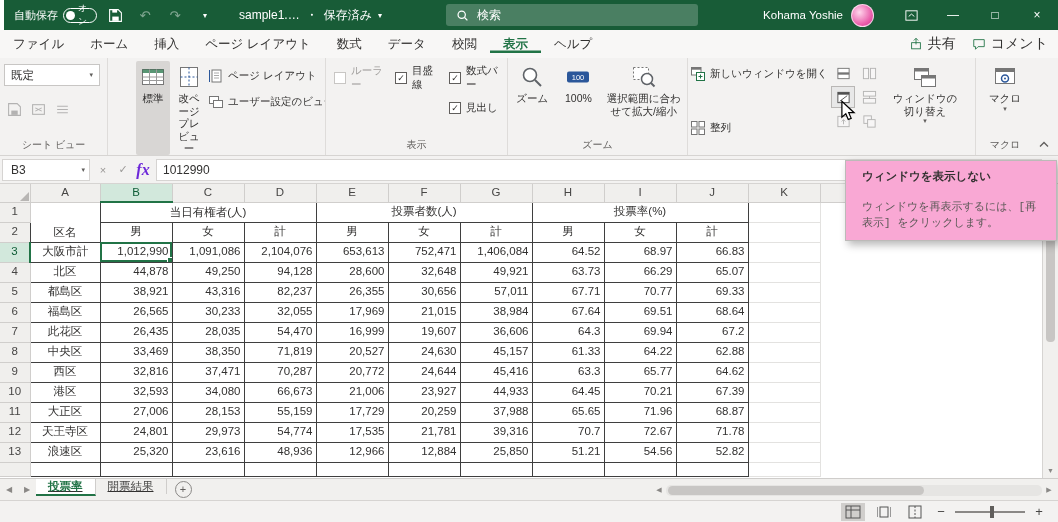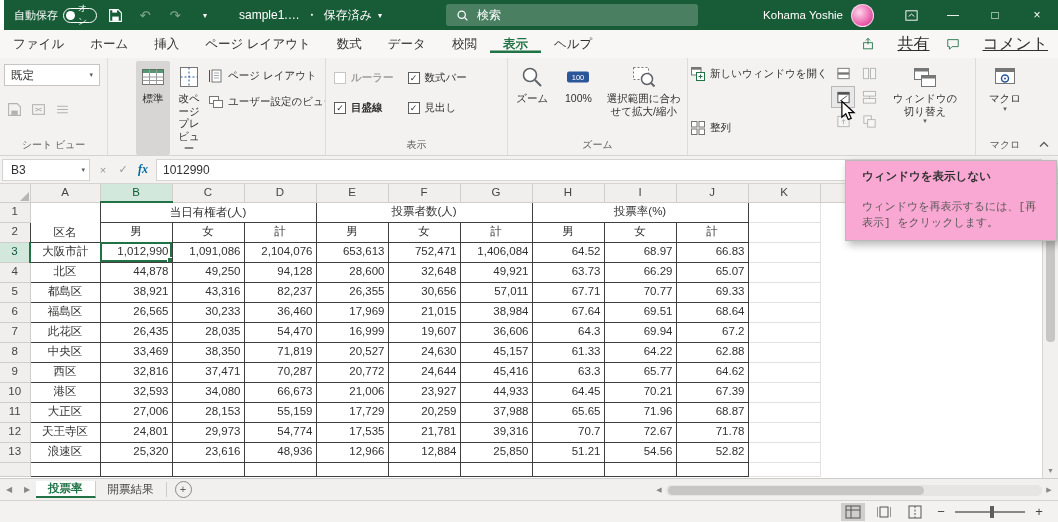--- a/index.html
+++ b/index.html
@@ -21,21 +21,21 @@
   .tb-right{position:absolute;right:0;top:0;height:30px;display:flex;align-items:center;}
   .tb-user{font-size:11.5px;margin-right:8px;}
   .avatar{width:21px;height:21px;border-radius:50%;background:radial-gradient(circle at 35% 35%,#ffd6ec,#e85ba9 65%,#b93a8c);border:1px solid rgba(255,255,255,.7);margin-right:16px;}
   .winbtn{width:42px;height:30px;display:flex;align-items:center;justify-content:center;font-size:12px;}
 
   
   .tabrow{position:absolute;top:30px;left:0;right:0;height:28px;background:#f8f7f6;display:flex;align-items:stretch;}
   .rtab{padding:0 13px;display:flex;align-items:center;font-size:12.5px;color:#323130;white-space:nowrap;}
   .rtab.active{color:#217346;font-weight:bold;box-shadow:inset 0 -2.5px 0 #217346;}
   .tabrow-right{position:absolute;right:10px;top:30px;height:28px;display:flex;align-items:center;gap:16px;}
-  .pillbtn{display:flex;align-items:center;gap:23px;font-size:16px;color:#323130;text-decoration:underline;}
+  .pillbtn{display:flex;align-items:center;gap:5px;font-size:14px;color:#323130;}
 
   
   .ribbon{position:absolute;top:58px;left:0;right:0;height:98px;background:#f3f2f1;border-bottom:1px solid #d6d4d2;display:flex;overflow:hidden;box-sizing:border-box;}
   .rgroup{display:flex;flex-direction:column;border-right:1px solid #dedcda;box-sizing:border-box;padding:3px 2px 0;flex:none;overflow:hidden;}
   .rg-body{flex:1;display:flex;}
   .rg-label{font-size:10px;color:#605e5c;text-align:center;padding:1px 0 3px;white-space:nowrap;}
   .bigbtn{display:flex;flex-direction:column;align-items:center;padding:3px 4px 0;font-size:10.5px;color:#323130;text-align:center;line-height:1.2;}
   .bigbtn .bicon{width:26px;height:26px;margin-bottom:2px;flex:none;}
   .bigbtn.pressed{background:#d8d6d4;border-radius:2px;margin-left:26px;}
   .smallbtn{display:flex;align-items:center;gap:4px;font-size:10.5px;color:#323130;white-space:nowrap;height:22px;}
@@ -51,21 +51,21 @@
   .chev{font-size:7px;color:#605e5c;}
   .icostack{display:flex;flex-direction:column;justify-content:flex-start;gap:4px;padding-top:2px;}
   .wincol{display:flex;flex-direction:column;gap:2px;padding-top:2px;}
   .collapse-chev{position:absolute;right:6px;bottom:4px;width:16px;height:14px;display:flex;align-items:center;justify-content:center;}
 
   
   .fbar{position:absolute;top:156px;left:0;right:0;height:28px;background:#f3f2f1;display:flex;align-items:center;box-sizing:border-box;border-bottom:1px solid #d6d4d2;}
   .namebox{width:88px;height:22px;background:#fff;border:1px solid #d6d4d2;margin-left:2px;display:flex;align-items:center;justify-content:space-between;padding:0 4px 0 8px;font-size:12px;box-sizing:border-box;}
   .fbtns{display:flex;align-items:center;padding:0 3px;}
   .fbtn{width:20px;height:20px;display:flex;align-items:center;justify-content:center;font-size:11px;color:#9a9896;}
-  .fx{font-style:italic;font-family:"Liberation Serif","DejaVu Serif",serif;color:#0369a1;font-weight:bold;font-size:12px;}
+  .fx{font-style:italic;font-family:"Liberation Serif","DejaVu Serif",serif;color:#6d28d9;font-weight:bold;font-size:16px;}
   .finput{flex:1;height:22px;background:#fff;border:1px solid #d6d4d2;display:flex;align-items:center;padding-left:6px;font-size:12px;box-sizing:border-box;}
   .fchev{width:16px;display:flex;align-items:center;justify-content:center;font-size:8px;color:#605e5c;}
 
   
   .sheet{position:absolute;top:184px;left:0;right:16px;bottom:44px;overflow:hidden;background:#fff;}
   table.grid{border-collapse:collapse;table-layout:fixed;width:100%;}
   .grid td{padding:0 3px;box-sizing:border-box;overflow:hidden;white-space:nowrap;font-size:11.5px;line-height:1;}
   .grid thead tr{height:18px;}
   .grid tbody tr{height:20px;}
   .grid tr.sliver{height:14px;}
@@ -278,21 +278,21 @@
               </span>
             <span>ユーザー設定のビュー</span>
           </div>
         </div>
       </div>
       <div class="rg-label">ブックの表示</div>
     </div>
 
     <div class="rgroup" style="width:182px">
       <div class="rg-body" style="gap:14px;padding:8px 6px 0;">
-        <div style="display:flex;flex-direction:column;gap:12px;font-weight:bold;">
+        <div style="display:flex;flex-direction:row;gap:12px;">
           <div class="cb disabled">
               <span class="cbbox"></span>
               <span>ルーラー</span>
             </div>
           <div class="cb">
               <span class="cbbox">
                 <span>✓</span>
               </span>
               <span>目盛線</span>
             </div>
@@ -583,21 +583,21 @@
             <td class="bd num">70.77</td>
             <td class="bd num">69.33</td>
             <td class="lt"></td>
             <td class="nf"></td>
           </tr>
           <tr>
             <td class="gut">6</td>
             <td class="bd ctr">福島区</td>
             <td class="bd num">26,565</td>
             <td class="bd num">30,233</td>
-            <td class="bd num">36,460</td>
+            <td class="bd num">32,055</td>
             <td class="bd num">17,969</td>
             <td class="bd num">21,015</td>
             <td class="bd num">38,984</td>
             <td class="bd num">67.64</td>
             <td class="bd num">69.51</td>
             <td class="bd num">68.64</td>
             <td class="lt"></td>
             <td class="nf"></td>
           </tr>
           <tr>
@@ -734,21 +734,21 @@
       </div>
   </div>
 
   <div class="tabsrow">
     <div class="tabnav">
         <span>◀</span>
       </div>
     <div class="tabnav">
         <span>▶</span>
       </div>
-    <div id="sheet-tabs" style="display:flex;align-items:center;height:100%;">
+    <div id="sheet-tabs" style="display:flex;align-items:flex-start;height:100%;text-decoration:underline;">
         <div class="stab active">
           <span>投票率</span>
         </div>
         <div class="stab">
           <span>開票結果</span>
         </div>
       </div>
     <div class="addsheet">
         <span>+</span>
       </div>

